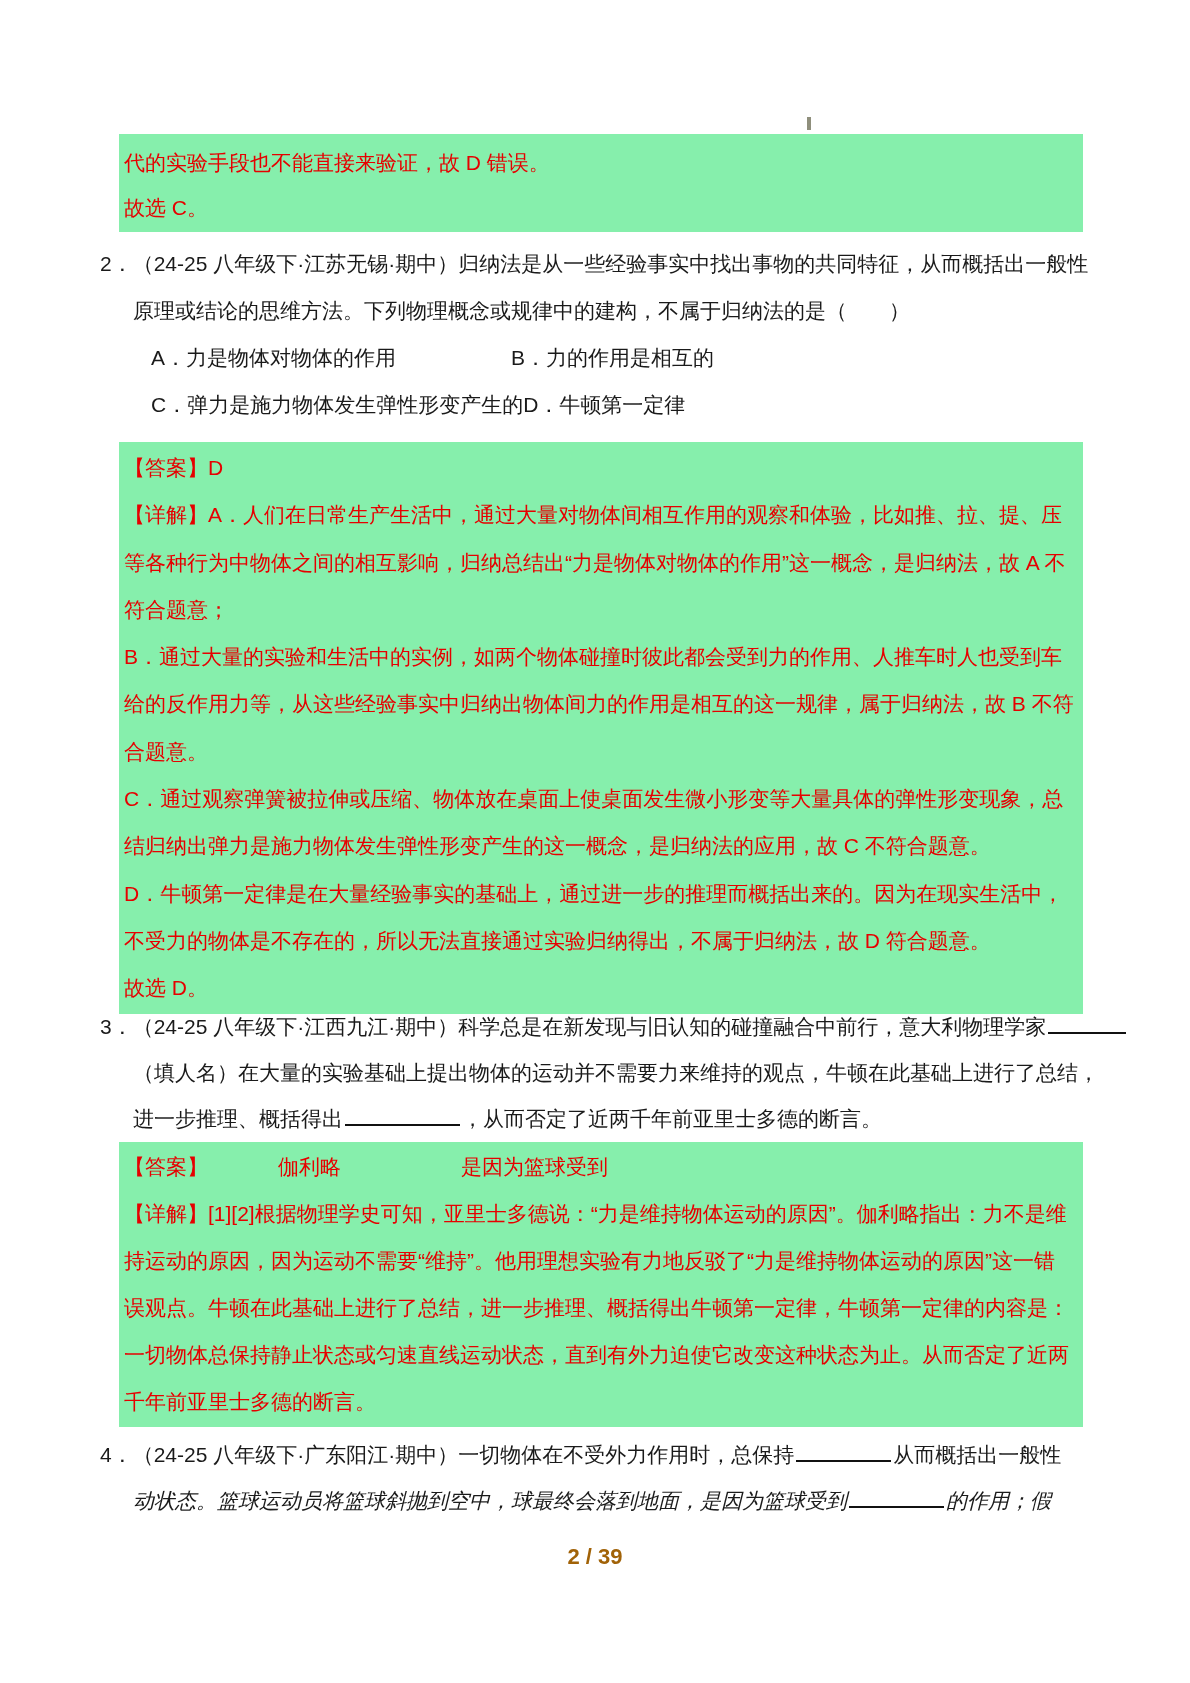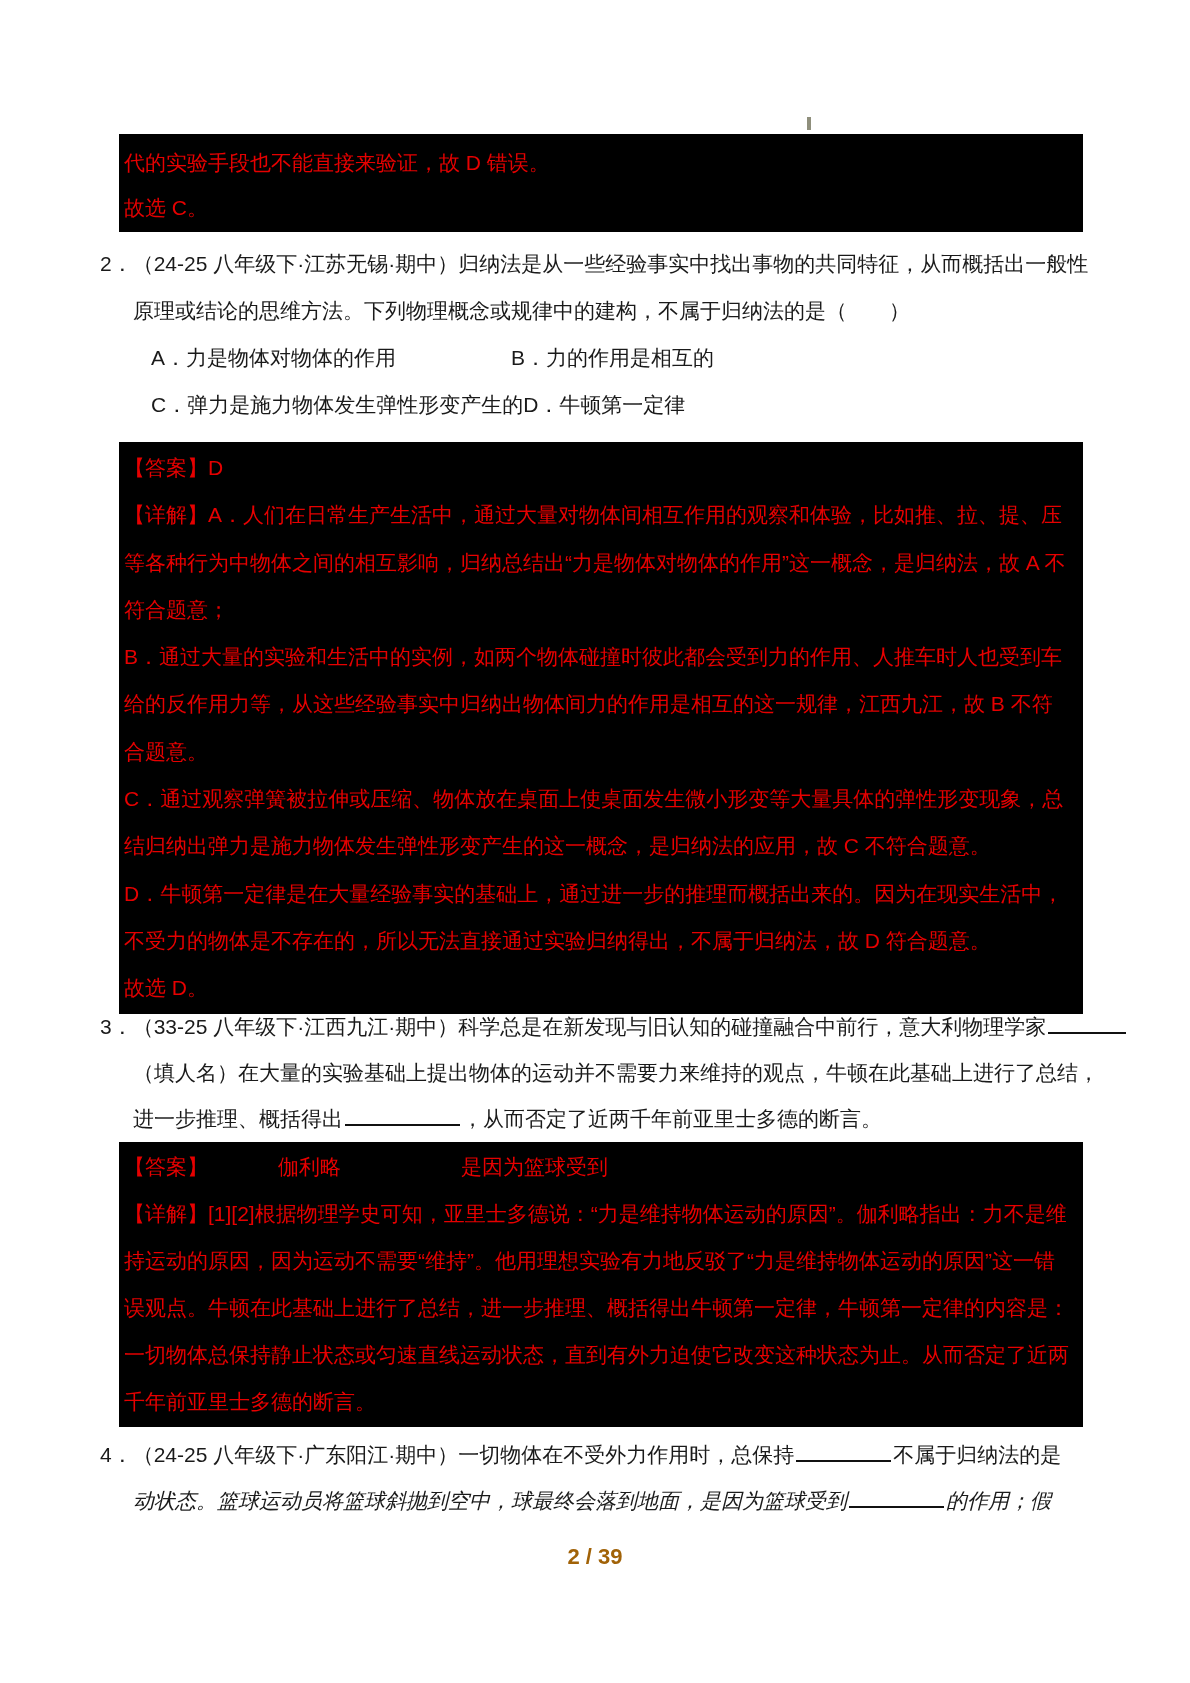--- a/index.html
+++ b/index.html
@@ -9,21 +9,21 @@
     background:#ffffff;
     font-family:"Liberation Sans","DejaVu Sans",sans-serif;
     color:#1a1a1a;
     font-size:21px;
     overflow:hidden;
   }
   .line { white-space:nowrap; line-height:47px; height:47px; }
   .ansbox {
     position:absolute;
     left:119px; width:964px;
-    background:#000000;
+    background:#86efac;
     color:#e60000;
   }
   .ansbox .line { padding-left:5px; line-height:47px; height:47px; }
   .qblock { position:absolute; left:100px; width:1000px; }
   .indent { padding-left:33px; }
   .opt-left { display:inline-block; min-width:360px;margin-left:18px; }
   .blank {
     display:inline-block;
     border-bottom:2px solid #111;
     height:16px;
@@ -72,53 +72,53 @@
   </div>
 
   <div class="ansbox" style="top:442px; height:570px; padding-top:2px;">
     <div class="line" style="line-height:47.3px; height:47.3px;">
       <span>【答案】</span><span>D</span>
     </div>
     <div class="line" style="line-height:47.3px; height:47.3px;">【详解】A．人们在日常生产生活中，通过大量对物体间相互作用的观察和体验，比如推、拉、提、压</div>
     <div class="line" style="line-height:47.3px; height:47.3px;">等各种行为中物体之间的相互影响，归纳总结出“力是物体对物体的作用”这一概念，是归纳法，故 A 不</div>
     <div class="line" style="line-height:47.3px; height:47.3px;">符合题意；</div>
     <div class="line" style="line-height:47.3px; height:47.3px;">B．通过大量的实验和生活中的实例，如两个物体碰撞时彼此都会受到力的作用、人推车时人也受到车</div>
-    <div class="line" style="line-height:47.3px; height:47.3px;">给的反作用力等，从这些经验事实中归纳出物体间力的作用是相互的这一规律，江西九江，故 B 不符</div>
+    <div class="line" style="line-height:47.3px; height:47.3px;">给的反作用力等，从这些经验事实中归纳出物体间力的作用是相互的这一规律，属于归纳法，故 B 不符</div>
     <div class="line" style="line-height:47.3px; height:47.3px;">合题意。</div>
     <div class="line" style="line-height:47.3px; height:47.3px;">C．通过观察弹簧被拉伸或压缩、物体放在桌面上使桌面发生微小形变等大量具体的弹性形变现象，总</div>
     <div class="line" style="line-height:47.3px; height:47.3px;">结归纳出弹力是施力物体发生弹性形变产生的这一概念，是归纳法的应用，故 C 不符合题意。</div>
     <div class="line" style="line-height:47.3px; height:47.3px;">D．牛顿第一定律是在大量经验事实的基础上，通过进一步的推理而概括出来的。因为在现实生活中，</div>
     <div class="line" style="line-height:47.3px; height:47.3px;">不受力的物体是不存在的，所以无法直接通过实验归纳得出，不属于归纳法，故 D 符合题意。</div>
     <div class="line" style="line-height:47.3px; height:47.3px;">故选 D。</div>
   </div>
 
   <div class="qblock" style="top:1004px;">
     <div class="line" style="line-height:46px; height:46px;">
-      <span>3．</span><span>（33-25 八年级下·江西九江·期中）科学总是在新发现与旧认知的碰撞融合中前行，意大利物理学家</span><span class="blank blank-75"></span>
+      <span>3．</span><span>（24-25 八年级下·江西九江·期中）科学总是在新发现与旧认知的碰撞融合中前行，意大利物理学家</span><span class="blank blank-75"></span>
     </div>
     <div class="line indent" style="line-height:46px; height:46px;">（填人名）在大量的实验基础上提出物体的运动并不需要力来维持的观点，牛顿在此基础上进行了总结，</div>
     <div class="line indent" style="line-height:46px; height:46px;">
       <span>进一步推理、概括得出</span><span class="blank blank-115"></span><span>，从而否定了近两千年前亚里士多德的断言。</span>
     </div>
   </div>
 
   <div class="ansbox" style="top:1142px; height:284px; padding-top:1px;">
     <div class="line">
       <span>【答案】</span><span class="gap-70">伽利略</span><span class="gap-120">是因为篮球受到</span>
     </div>
     <div class="line">【详解】[1][2]根据物理学史可知，亚里士多德说：“力是维持物体运动的原因”。伽利略指出：力不是维</div>
     <div class="line">持运动的原因，因为运动不需要“维持”。他用理想实验有力地反驳了“力是维持物体运动的原因”这一错</div>
     <div class="line">误观点。牛顿在此基础上进行了总结，进一步推理、概括得出牛顿第一定律，牛顿第一定律的内容是：</div>
     <div class="line">一切物体总保持静止状态或匀速直线运动状态，直到有外力迫使它改变这种状态为止。从而否定了近两</div>
     <div class="line">千年前亚里士多德的断言。</div>
   </div>
 
   <div class="qblock" style="top:1432px;">
     <div class="line" style="line-height:46px; height:46px;">
-      <span>4．</span><span>（24-25 八年级下·广东阳江·期中）一切物体在不受外力作用时，总保持</span><span class="blank blank-95"></span><span>不属于归纳法的是</span>
+      <span>4．</span><span>（24-25 八年级下·广东阳江·期中）一切物体在不受外力作用时，总保持</span><span class="blank blank-95"></span><span>从而概括出一般性</span>
     </div>
     <div class="line indent" style="line-height:46px; height:46px;font-style:italic;">
       <span>动状态。篮球运动员将篮球斜抛到空中，球最终会落到地面，是因为篮球受到</span><span class="blank blank-95"></span><span>的作用；假</span>
     </div>
   </div>
 
   <div class="pagenum">2 / 39</div>
 
 </div>
 

